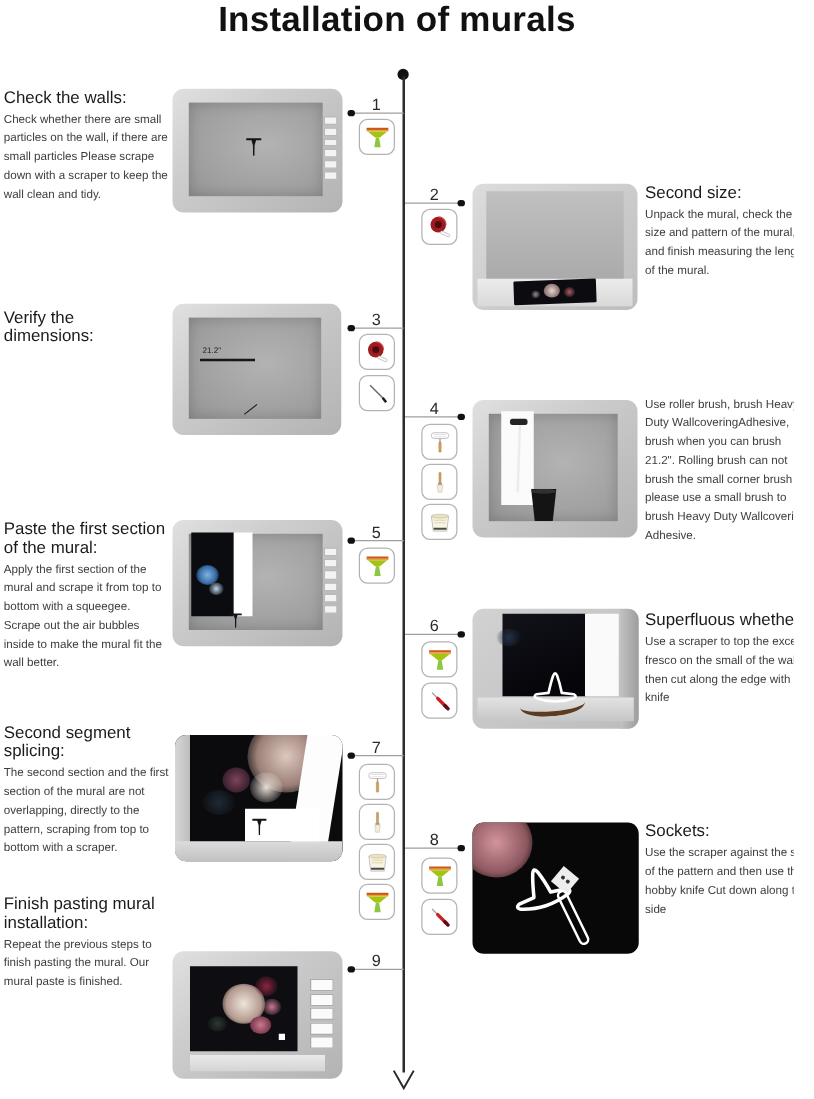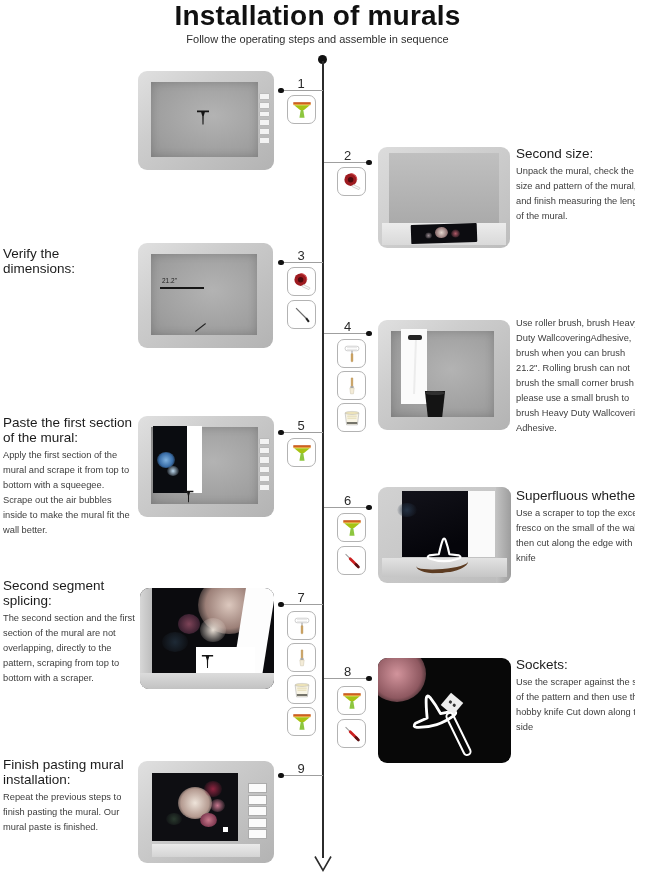--- a/index.html
+++ b/index.html
@@ -191,28 +191,31 @@
       <g id="i-scraper">
         <polygon points="3,0.5 21,0.5 21,3 14.8,3 13,9 12.8,21.5 11.2,21.5 11,9 9.2,3 3,3" fill="#141414"></polygon>
       </g>
       <g id="i-scraper-o">
         <path d="M8 26 q-3 -1.5 0 -3 l9 -1 q2 -9 3.5 -13 q1.5 -3.5 3 0 q2 5.5 3.5 13 l9 1 q3 1.5 0 3 q-7 2.5 -14 2.5 q-7 0 -14 -2.5 Z" stroke="#ffffff" stroke-width="2" fill="none" stroke-linejoin="round"></path>
       </g>
     </defs>
   </svg>
 
   <div class="title">Installation of murals</div>
-  <div class="subtitle">Follow the operating steps and assemble in sequence</div>
 
   <div class="tdot"></div>
   <div class="tline"></div>
   <svg class="tarrow" viewBox="0 0 20 19">
     <path d="M2 1.5 L10 15.5 L18 1.5" stroke="#2b2b2b" stroke-width="1.6" fill="none"></path>
   </svg>
 
+  <div class="txt L" style="top:70px">
+    <p class="h">Check the walls:</p>
+    <p class="b">Check whether there are small particles on the wall, if there are small particles Please scrape down with a scraper to keep the wall clean and tidy.</p>
+  </div>
   <div class="img room" id="sc1" style="left:138px;top:71px;width:136px;height:99px">
     <div class="wall"></div>
     <div class="rad">
         <i></i>
         <i></i>
         <i></i>
         <i></i>
         <i></i>
         <i></i>
       </div>
@@ -454,21 +457,21 @@
         <i class="p1"></i>
         <i class="p2"></i>
       </div>
     <div class="knife"></div>
   </div>
   <div class="txt R" style="top:657px">
     <p class="h">Sockets:</p>
     <p class="b">Use the scraper against the side of the pattern and then use the hobby knife Cut down along the side</p>
   </div>
 
-  <div class="txt L" style="top:757px">
+  <div class="txt L" style="top:715px">
     <p class="h">Finish pasting mural installation:</p>
     <p class="b">Repeat the previous steps to finish pasting the mural. Our mural paste is finished.</p>
   </div>
   <div class="img room" id="sc9" style="left:138px;top:761px;width:136px;height:102px">
     <div class="mural">
       <span class="c1"></span>
         <span class="c2"></span>
         <span class="c3"></span>
         <span class="c4"></span>
         <span class="c5"></span>

